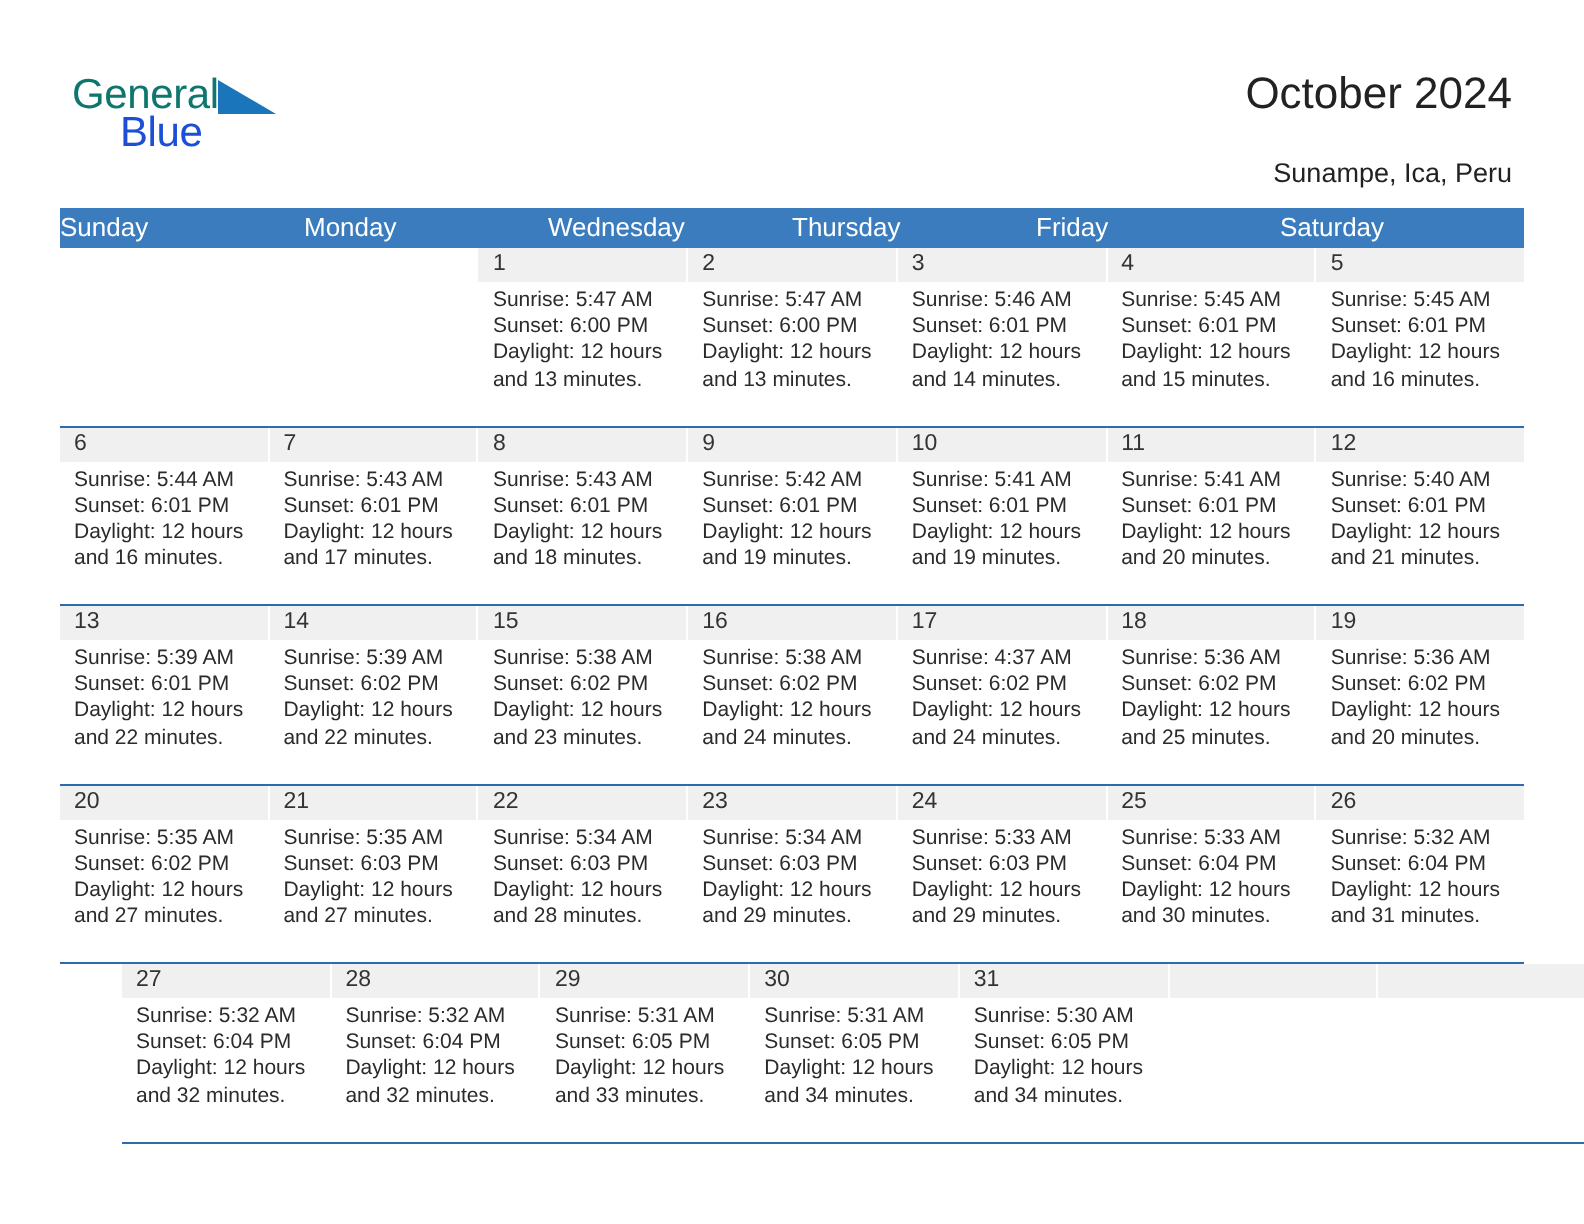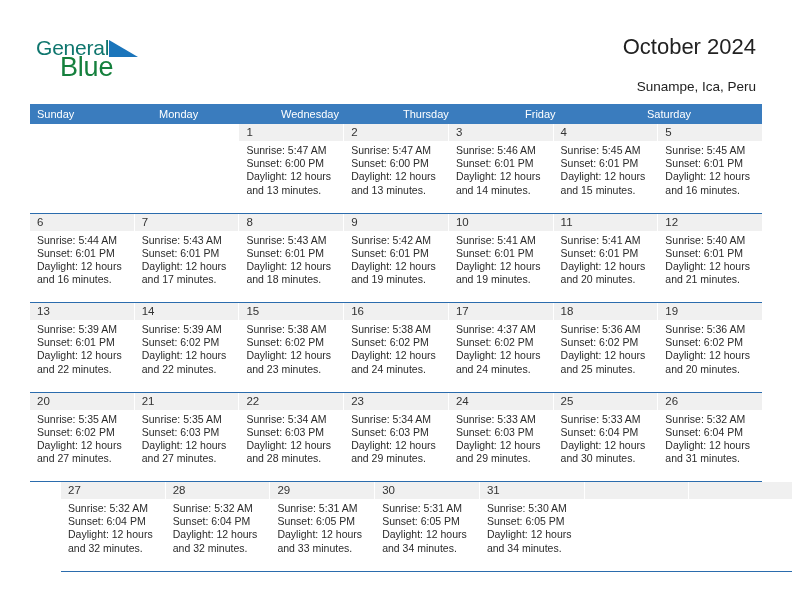--- a/index.html
+++ b/index.html
@@ -43,22 +43,22 @@
     font-size: 21px;
     color: #0f766e;
     letter-spacing: -0.2px;
     line-height: 24px;
     white-space: nowrap;
   }
   .logo-blue {
     position: absolute;
     left: 24px;
     top: 19px;
-    font-size: 27px;
-    color: #15803d;
+    font-size: 21px;
+    color: #1d4ed8;
     letter-spacing: -0.2px;
     line-height: 24px;
     white-space: nowrap;
     text-align: right;
   }
   .logo-tri {
     position: absolute;
     left: 73px;
     top: 4px;
     width: 0;
@@ -98,22 +98,21 @@
   .dow-row {
     display: flex;
     width: 100%;
     background: #3a7cbe;
   }
   .dow {
     flex: 1 1 0;
     box-sizing: border-box;
     height: 20px;
     line-height: 20px;
-    padding-left: 7px;
-    font-size: 11px;
+    font-size: 13px;
     color: #ffffff;
     overflow: hidden;
     white-space: nowrap;
   }
 
   .week {
     display: flex;
     width: 100%;
     border-bottom: 1.5px solid #2b6cad;
     box-sizing: border-box;

